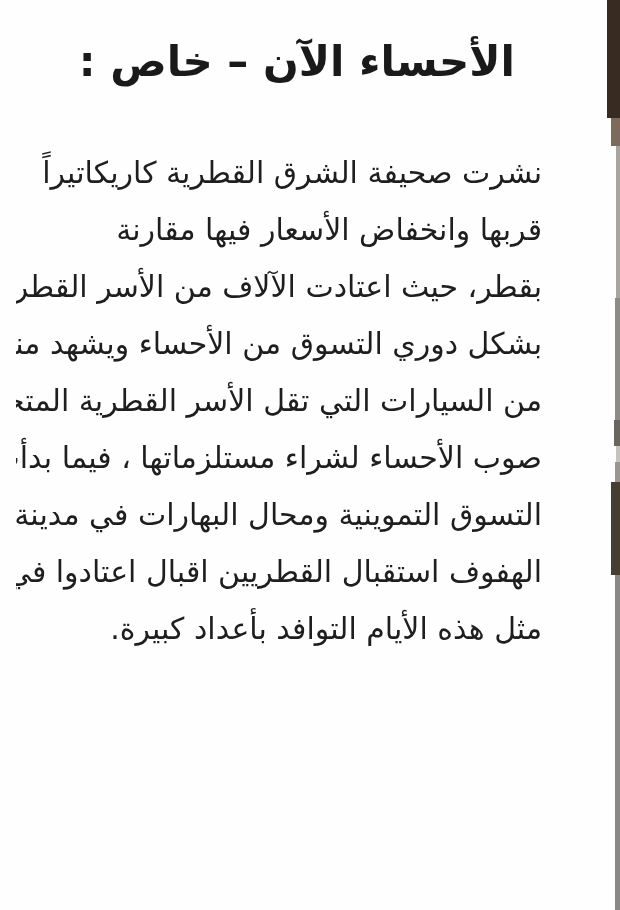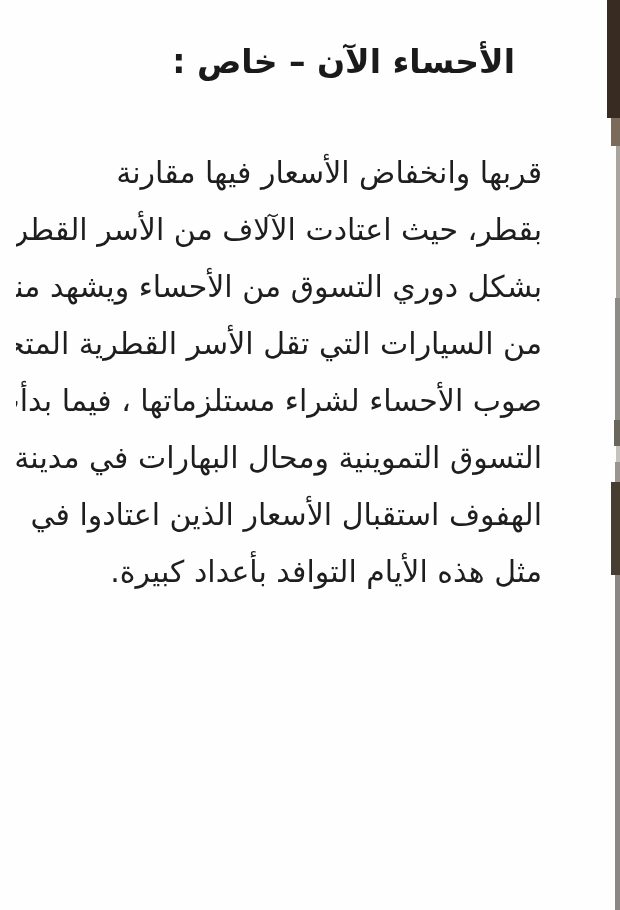--- a/index.html
+++ b/index.html
@@ -16,21 +16,21 @@
     overflow: hidden;
     font-family: "DejaVu Sans", sans-serif;
   }
   .content {
     position: relative;
     direction: rtl;
     color: #1d1d1d;
   }
   .headline {
     margin: 38px 105px 0 0;
-    font-size: 33px;
+    font-size: 42px;
     font-weight: bold;
     line-height: 48px;
     white-space: nowrap;
     color: #1a1a1a;
   }
   .article {
     margin: 58px 78px 0 16px;
     text-align: right;
   }
   .article .line {
@@ -55,27 +55,28 @@
   }
 </style>
 </head>
 <body>
 
 <div class="page" style="background: rgb(254, 254, 254);">
   <div class="content" style="color: rgb(29, 29, 29);">
     <h1 class="headline">الأحساء الآن – خاص :</h1>
 
     <div class="article">
+      <div class="line">نشرت صحيفة الشرق القطرية كاريكاتيراً</div>
       <div class="line">قربها وانخفاض الأسعار فيها مقارنة</div>
       <div class="line">بقطر، حيث اعتادت الآلاف من الأسر القطرية</div>
       <div class="line">بشكل دوري التسوق من الأحساء ويشهد منفذ</div>
       <div class="line">من السيارات التي تقل الأسر القطرية المتجهة</div>
       <div class="line">صوب الأحساء لشراء مستلزماتها ، فيما بدأت</div>
       <div class="line">التسوق التموينية ومحال البهارات في مدينة</div>
-      <div class="line">الهفوف استقبال الأسعار الذين اعتادوا في</div>
+      <div class="line">الهفوف استقبال القطريين اقبال اعتادوا في</div>
       <div class="line">مثل هذه الأيام التوافد بأعداد كبيرة.</div>
     </div>
   </div>
 
   <div class="photo-edge-strip">
       <div style="height: 118px; width: 13px; background: rgb(56, 43, 33);"></div>
       <div style="height: 28px; width: 9px; background: rgb(122, 107, 90);"></div>
       <div style="height: 152px; width: 4px; background: rgb(169, 164, 157);"></div>
       <div style="height: 122px; width: 5px; background: rgb(141, 139, 134);"></div>
       <div style="height: 26px; width: 6px; background: rgb(106, 101, 93);"></div>

